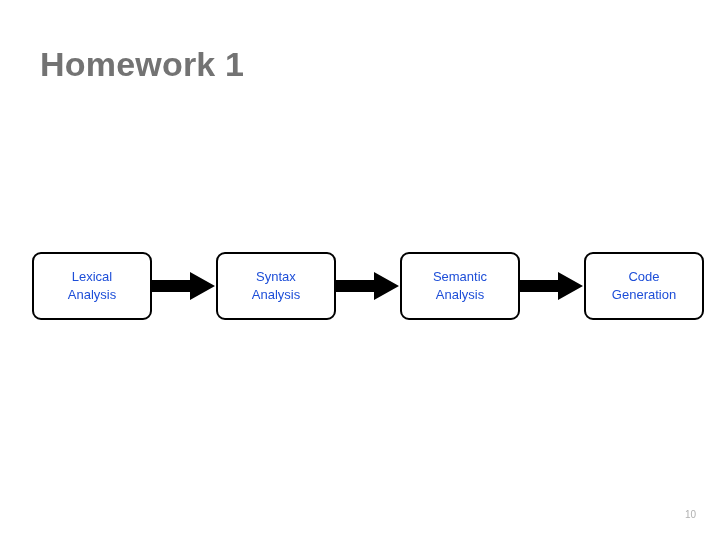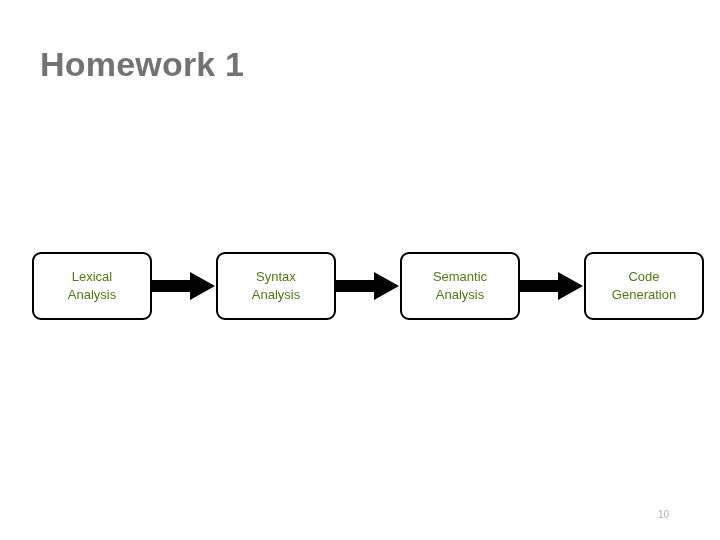--- a/index.html
+++ b/index.html
@@ -48,37 +48,37 @@
     background: #ffffff;
     display: flex;
     align-items: center;
     justify-content: center;
     text-align: center;
     flex: 0 0 auto;
   }
   .stage-label {
     font-size: 13px;
     line-height: 1.35;
-    color: #4d7c0f;
+    color: #1d4ed8;
     padding: 0 4px;
     white-space: pre-line;
   }
   .arrow-wrap {
     flex: 1 1 auto;
     height: 68px;
     display: flex;
     align-items: center;
     justify-content: center;
   }
   .arrow {
     display: block;
   }
   .page-number {
     position: absolute;
-    right: 51px;
+    right: 24px;
     bottom: 20px;
     font-size: 10px;
     color: #b0b0b0;
   }
 </style>
 </head>
 <body>
 
 <div class="slide">
 

